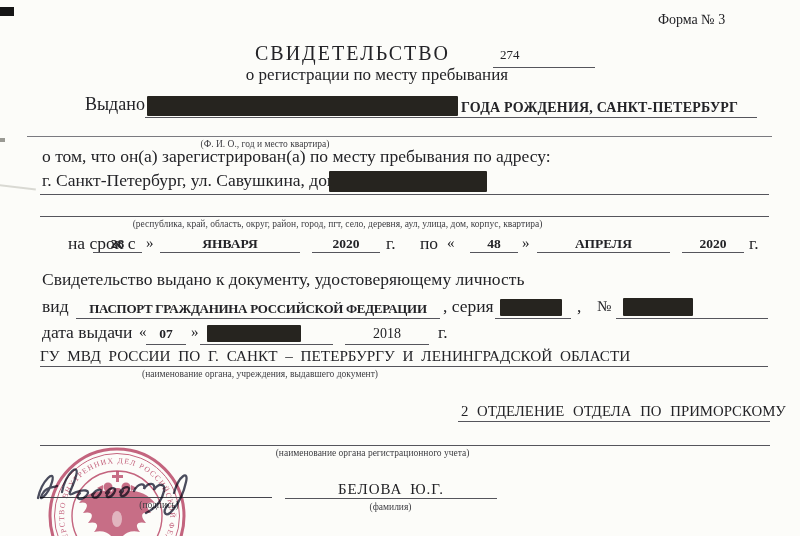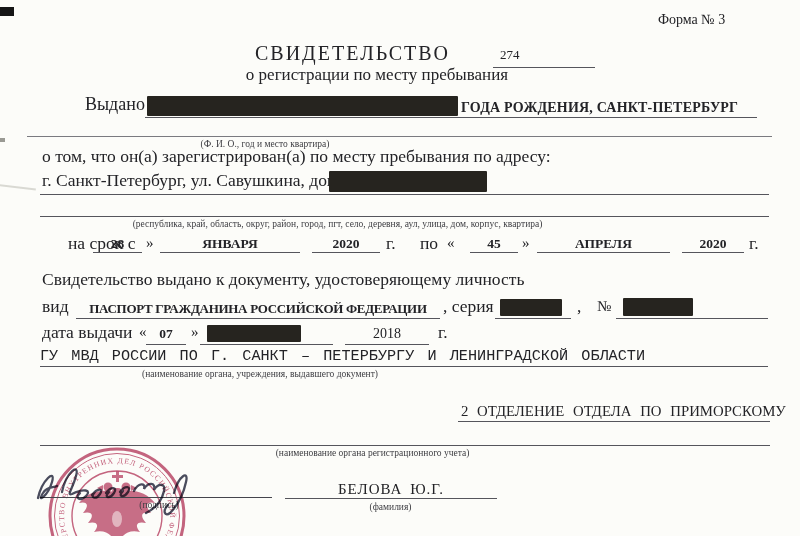--- a/index.html
+++ b/index.html
@@ -63,21 +63,21 @@
   <div class="fieldtxt" style="left:93px;top:236px;width:49px;">28</div>
   <div class="hline" style="left:93px;top:252px;width:49px;"></div>
   <div class="abs q" style="left:146px;top:235px;">»</div>
   <div class="fieldtxt" style="left:160px;top:236px;width:140px;">ЯНВАРЯ</div>
   <div class="hline" style="left:160px;top:252px;width:140px;"></div>
   <div class="fieldtxt" style="left:312px;top:236px;width:68px;">2020</div>
   <div class="hline" style="left:312px;top:252px;width:68px;"></div>
   <div class="abs lbl" style="left:386px;top:233px;">г.</div>
   <div class="abs lbl" style="left:420px;top:233px;">по</div>
   <div class="abs q" style="left:447px;top:235px;">«</div>
-  <div class="fieldtxt" style="left:470px;top:236px;width:48px;">45</div>
+  <div class="fieldtxt" style="left:470px;top:236px;width:48px;">48</div>
   <div class="hline" style="left:470px;top:252px;width:48px;"></div>
   <div class="abs q" style="left:522px;top:235px;">»</div>
   <div class="fieldtxt" style="left:537px;top:236px;width:133px;">АПРЕЛЯ</div>
   <div class="hline" style="left:537px;top:252px;width:133px;"></div>
   <div class="fieldtxt" style="left:682px;top:236px;width:62px;">2020</div>
   <div class="hline" style="left:682px;top:252px;width:62px;"></div>
   <div class="abs lbl" style="left:749px;top:233px;">г.</div>
 
   <div class="abs lbl" style="left:42px;top:269px;">Свидетельство выдано к документу, удостоверяющему личность</div>
 
@@ -96,21 +96,21 @@
   <div class="abs q" style="left:139px;top:324px;">«</div>
   <div class="fieldtxt" style="left:146px;top:326px;width:40px;">07</div>
   <div class="hline" style="left:146px;top:344px;width:40px;"></div>
   <div class="abs q" style="left:191px;top:324px;">»</div>
   <div class="redaction" style="left:207px;top:325px;width:94px;height:17px;"></div>
   <div class="hline" style="left:200px;top:344px;width:133px;"></div>
   <div class="fieldtxt" style="left:345px;top:326px;width:84px;font-weight:400;font-size:14px;">2018</div>
   <div class="hline" style="left:345px;top:344px;width:84px;"></div>
   <div class="abs lbl" style="left:438px;top:322px;">г.</div>
 
-  <div class="abs issuer" style="left:40px;top:347px;font-family:Liberation Mono, monospace;">ГУ МВД РОССИИ ПО Г. САНКТ – ПЕТЕРБУРГУ И ЛЕНИНГРАДСКОЙ ОБЛАСТИ</div>
+  <div class="abs issuer" style="left:40px;top:347px;">ГУ МВД РОССИИ ПО Г. САНКТ – ПЕТЕРБУРГУ И ЛЕНИНГРАДСКОЙ ОБЛАСТИ</div>
   <div class="hline" style="left:40px;top:366px;width:728px;"></div>
   <div class="caption" style="left:105px;top:369px;width:310px;">(наименование органа, учреждения, выдавшего документ)</div>
 
   <div class="abs auth-val" style="left:461px;top:403px;word-spacing:5px;">2 ОТДЕЛЕНИЕ ОТДЕЛА ПО ПРИМОРСКОМУ</div>
   <div class="hline" style="left:458px;top:421px;width:312px;"></div>
   <div class="hline" style="left:40px;top:445px;width:730px;"></div>
   <div class="caption" style="left:215px;top:448px;width:315px;">(наименование органа регистрационного учета)</div>
 
   <svg style="left:32px;top:431px;" width="170" height="170" viewBox="0 0 170 170">
     <g stroke="#bf5070" fill="none" opacity="0.88">

